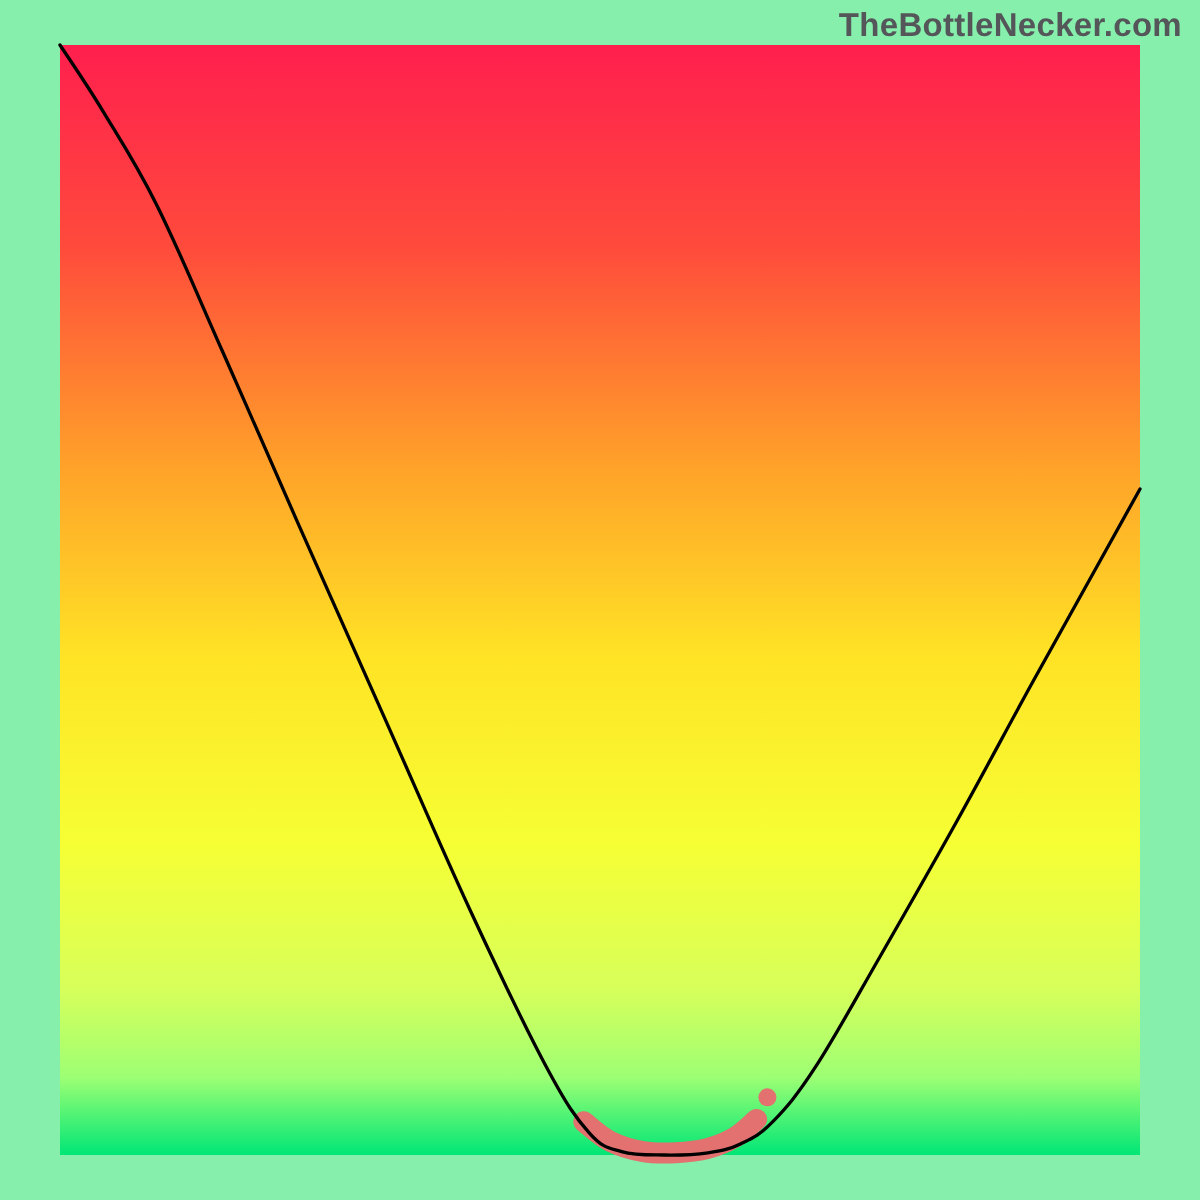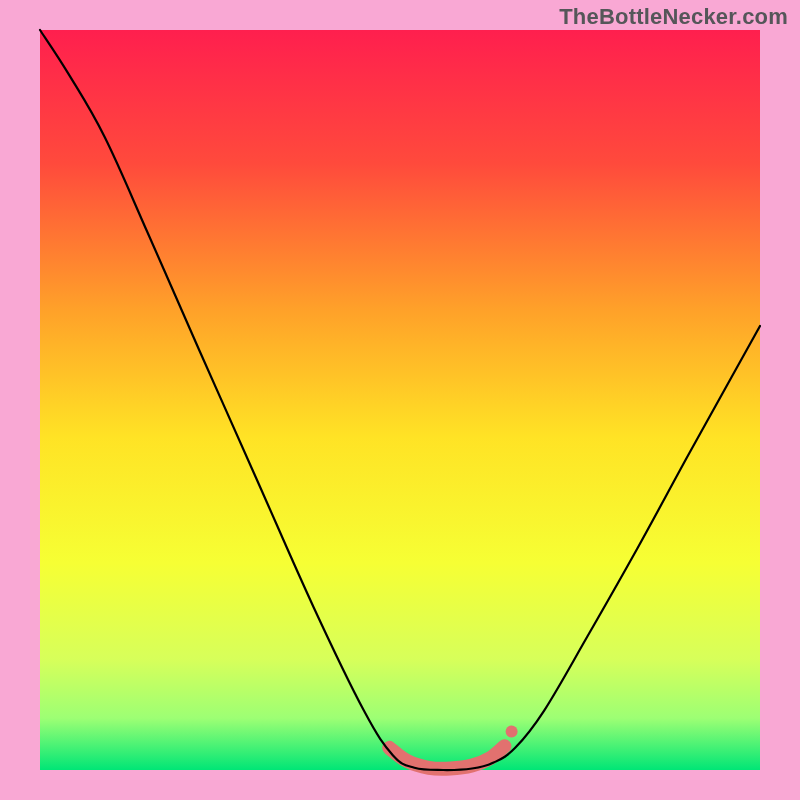--- a/index.html
+++ b/index.html
@@ -8,21 +8,21 @@
     width: 800px;
     height: 800px;
     background: #000;
     overflow: hidden;
     font-family: Arial, Helvetica, sans-serif;
   }
   .frame {
     position: relative;
     width: 800px;
     height: 800px;
-    background: #f9a8d4;
+    background: #86efac;
   }
   .watermark {
     position: absolute;
     top: 4px;
     right: 12px;
     color: #555659;
     font-size: 22px;
     font-weight: 600;
     letter-spacing: 0.2px;
     user-select: none;

